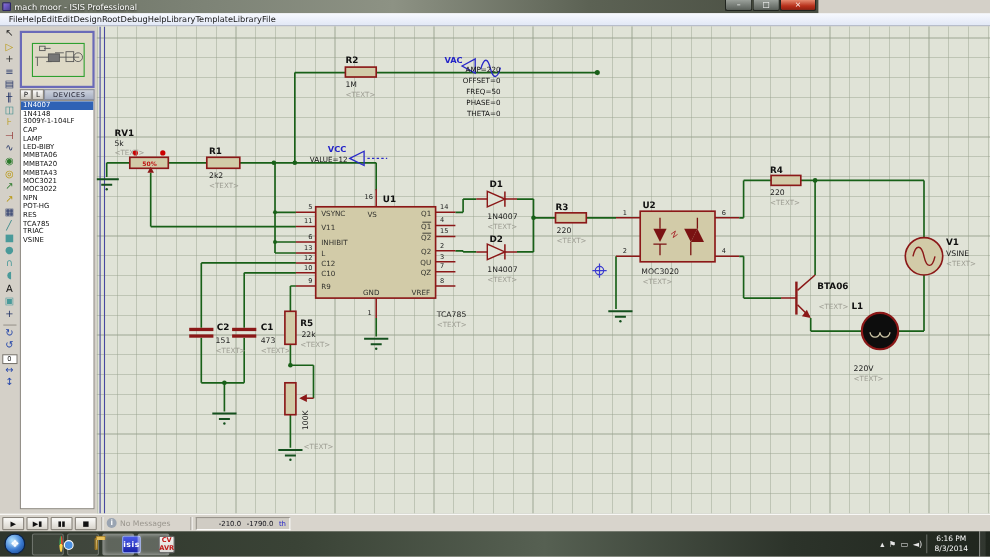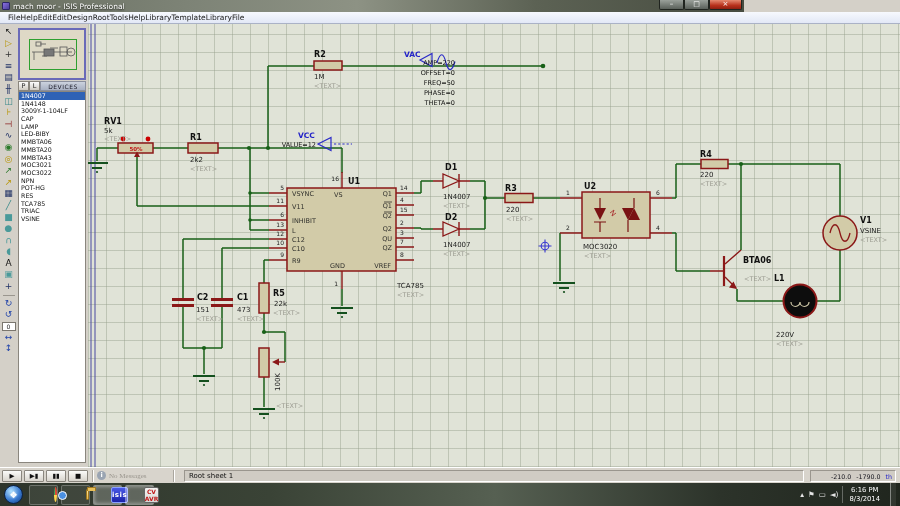--- a/index.html
+++ b/index.html
@@ -74,21 +74,21 @@
   .blu { stroke:#2a2ac8; stroke-width:1.2; fill:none; }
 
   
   .statusbar { position:absolute; top:467px; left:0; width:900px; height:16px; background:#d8d4cc;
     border-top:1px solid #fff; display:flex; align-items:center; }
   .simbtn { width:20px; height:12px; margin-left:2px; background:linear-gradient(#fbfbf9,#d8d4cc);
     border:1px solid #8a867e; border-radius:1px; font-size:6.5px; line-height:11px; text-align:center; color:#111; }
   .sbsep { width:1px; height:12px; background:#aaa69e; margin:0 4px; box-shadow:1px 0 0 #fff; }
   .infoicon { width:9px; height:9px; border-radius:50%; background:#9aa4b2; color:#fff; font-size:6.5px;
     line-height:9px; text-align:center; font-weight:bold; margin-right:3px; }
-  .nomsg { font-size:7px; color:#9a968e; width:60px;font-family:Liberation Serif, serif; }
+  .nomsg { font-size:7px; color:#9a968e; width:60px; }
   .sheetfield { flex:1; height:12px; margin:0 6px; background:#d0ccc4; border:1px solid #9a968e;
     border-right-color:#fff; border-bottom-color:#fff; font-size:7px; line-height:11px; padding-left:4px; color:#111; }
   .coords { width:86px; height:12px; margin-right:4px; background:#d0ccc4; border:1px solid #9a968e;
     border-right-color:#fff; border-bottom-color:#fff; font-size:6.3px; line-height:11px;
     display:flex; justify-content:flex-end; gap:5px; padding-right:3px; color:#14141c; }
   .coords .th { color:#2323c8; }
 
   
   .taskbar { position:absolute; top:483px; left:0; width:900px; height:23px;
     background:linear-gradient(90deg,#2e352b,#3a4336 30%,#566052 55%,#2c332a 80%,#20261e);
@@ -140,21 +140,21 @@
   </div>
 
   <div class="menubar">
 
   <span class="mi">File</span>
       <span class="mi">Help</span>
       <span class="mi">Edit</span>
       <span class="mi">Edit</span>
       <span class="mi">Design</span>
       <span class="mi">Root</span>
-      <span class="mi">Tools</span>
+      <span class="mi">Debug</span>
       <span class="mi">Help</span>
       <span class="mi">Library</span>
       <span class="mi">Template</span>
       <span class="mi">Library</span>
       <span class="mi">File</span>
     </div>
 
   <div class="main">
 
     <div class="toolcol">
@@ -499,21 +499,20 @@
 
     <div class="simbtn">▶</div>
         <div class="simbtn">▶▮</div>
         <div class="simbtn">▮▮</div>
         <div class="simbtn">■</div>
       </div>
     <div class="sbsep"></div>
     <div class="infoicon">i</div>
     <div class="nomsg">No Messages</div>
     <div class="sbsep"></div>
-    <div class="sheetfield">Root sheet 1</div>
     <div class="coords">
       <span>-210.0</span>
       <span>-1790.0</span>
       <span class="th">th</span>
     </div>
   </div>
 
   <div class="taskbar">
     <div class="orb">❖</div>
     <div class="tbtn">

